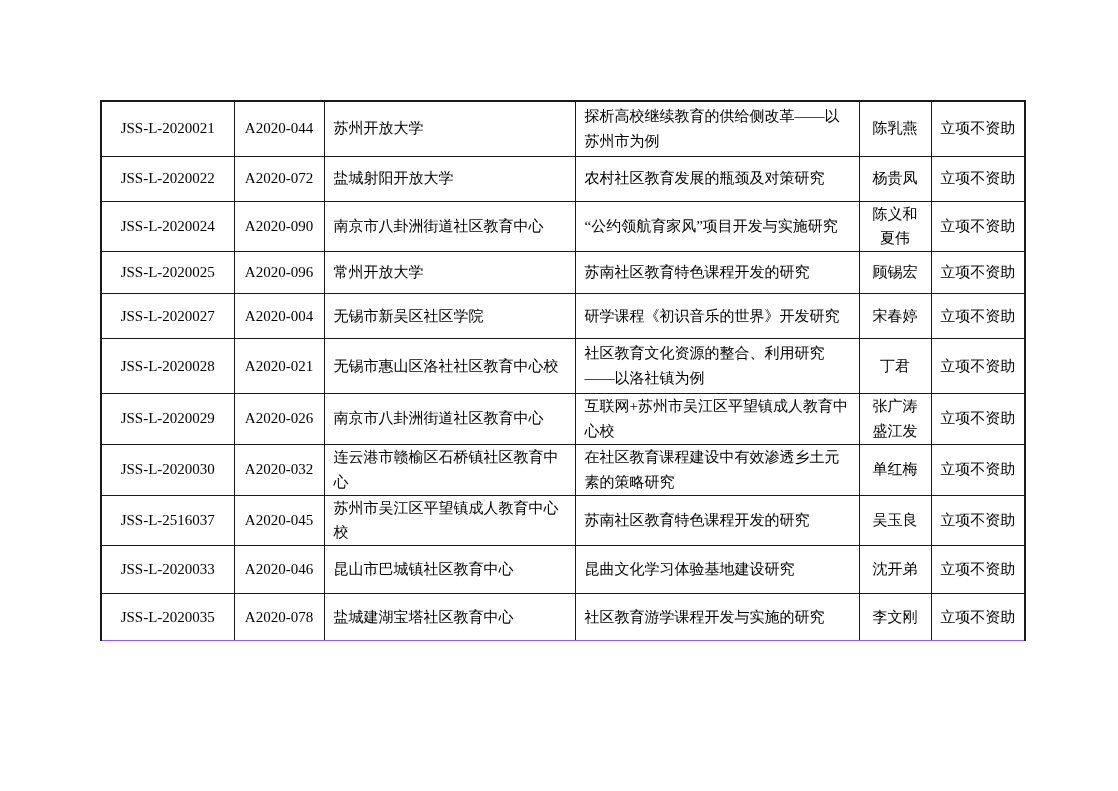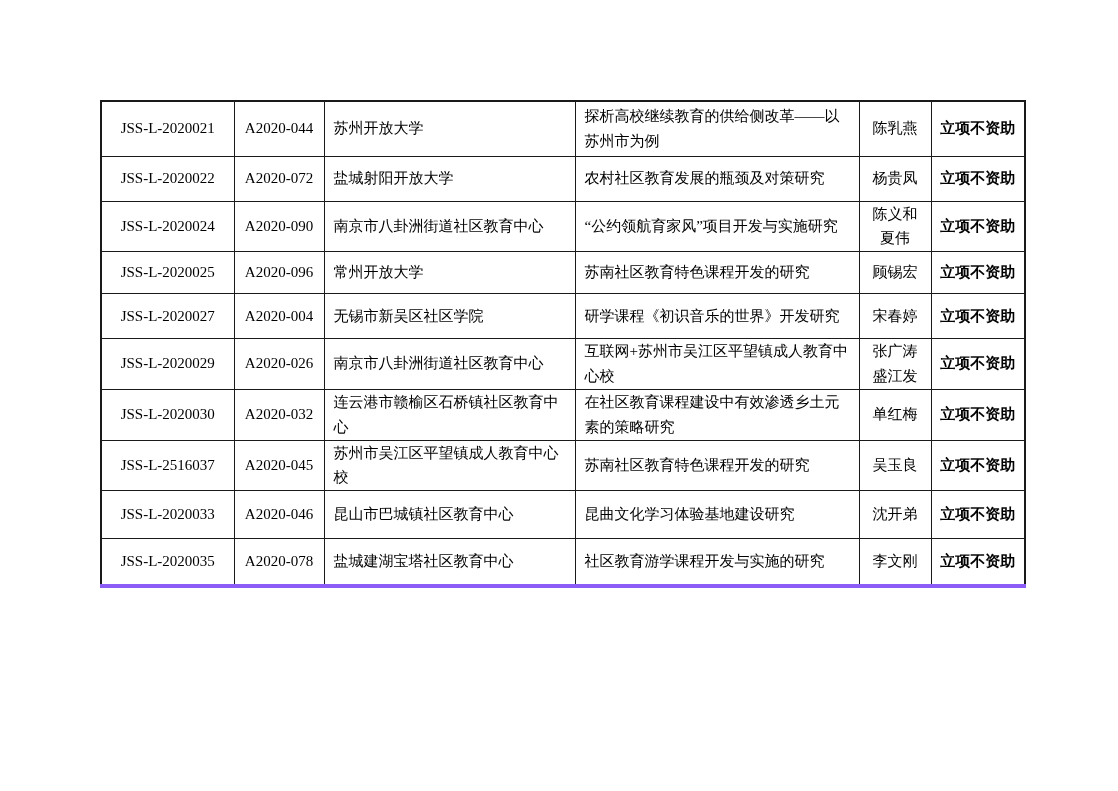--- a/index.html
+++ b/index.html
@@ -25,23 +25,23 @@
   table.doc-table td {
     border: 1px solid #1a1a1a;
     font-size: 15px;
     line-height: 1.65;
     vertical-align: middle;
     white-space: pre-line;
     overflow: hidden;
   }
   
   table.doc-table tr td:first-child        { border-left: 2px solid #1a1a1a; }
-  table.doc-table tr td:last-child         { border-right: 2px solid #1a1a1a; font-weight: bold; }
+  table.doc-table tr td:last-child         { border-right: 2px solid #1a1a1a; }
   table.doc-table tr:first-child td        { border-top: 2px solid #1a1a1a; }
-  table.doc-table tr:last-child td         { border-bottom: 4px solid #8b5cf6; }
+  table.doc-table tr:last-child td         { border-bottom: 1px solid #8b5cf6; }
 
   td.c-center { text-align: center; }
   td.c-left   { text-align: left; padding-left: 9px; padding-right: 6px; }
 </style>
 </head>
 <body>
 
 <div class="page">
   <table class="doc-table">
     <colgroup>
@@ -87,20 +87,29 @@
         <td class="c-center">立项不资助</td>
       </tr>
       <tr style="height:45px">
         <td class="c-center">JSS-L-2020027</td>
         <td class="c-center">A2020-004</td>
         <td class="c-left">无锡市新吴区社区学院</td>
         <td class="c-left">研学课程《初识音乐的世界》开发研究</td>
         <td class="c-center">宋春婷</td>
         <td class="c-center">立项不资助</td>
       </tr>
+      <tr style="height:55px">
+        <td class="c-center">JSS-L-2020028</td>
+        <td class="c-center">A2020-021</td>
+        <td class="c-left">无锡市惠山区洛社社区教育中心校</td>
+        <td class="c-left">社区教育文化资源的整合、利用研究
+——以洛社镇为例</td>
+        <td class="c-center">丁君</td>
+        <td class="c-center">立项不资助</td>
+      </tr>
       <tr style="height:47px">
         <td class="c-center">JSS-L-2020029</td>
         <td class="c-center">A2020-026</td>
         <td class="c-left">南京市八卦洲街道社区教育中心</td>
         <td class="c-left">互联网+苏州市吴江区平望镇成人教育中心校</td>
         <td class="c-center">张广涛
 盛江发</td>
         <td class="c-center">立项不资助</td>
       </tr>
       <tr style="height:51px">

